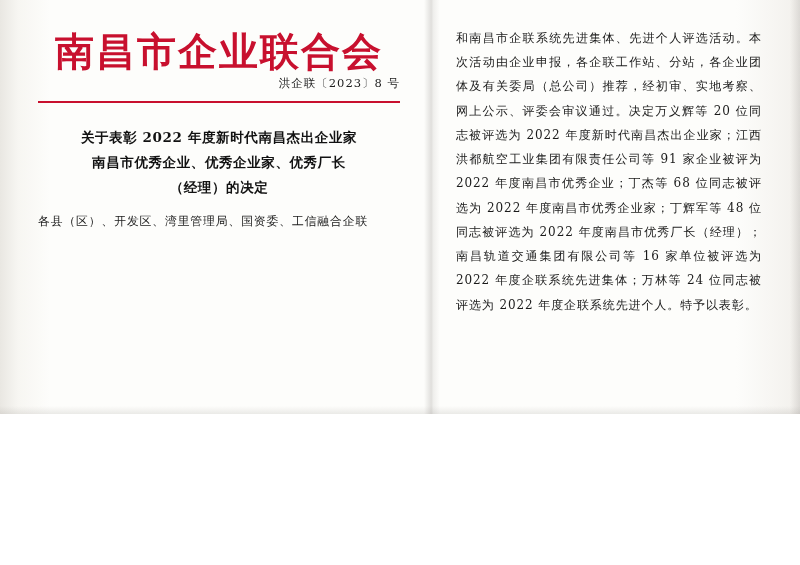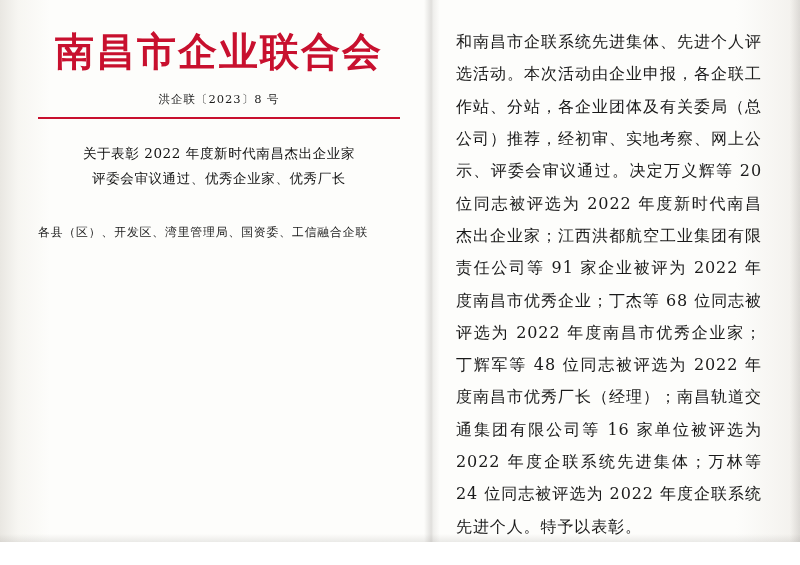--- a/index.html
+++ b/index.html
@@ -10,21 +10,21 @@
   body {
     width: 800px;
     height: 565px;
     overflow: hidden;
     font-family: "DejaVu Serif", "Liberation Serif", serif;
   }
 
   #page {
     position: relative;
     width: 800px;
-    height: 542px;
+    height: 414px;
     background: #fdfdfb;
   }
 
   
   #page::before {
     content: "";
     position: absolute;
     inset: 0;
     background:
       linear-gradient(to right, #e9e7e2 0px, #f7f6f2 18px, #fdfdfb 50px, #fdfdfb 92%, #f2f0ec 100%);
@@ -65,58 +65,57 @@
     color: #c8102e;
     font-family: "DejaVu Serif", "Liberation Serif", serif;
     font-weight: bold;
     font-size: 39px;
     line-height: 1.22;
     letter-spacing: 2px;
     white-space: nowrap;
   }
 
   .doc-number {
-    margin-top: 16px;
-    text-align: center;
+    text-align: right;
     font-size: 11.5px;
     color: #1b1b1b;
     letter-spacing: 1px;
   }
 
   .red-rule {
     margin: 10px 0 0 0;
     height: 2px;
     background: #c8102e;
   }
 
   
   .doc-title {
     margin: 22px 4px 0 4px;
     text-align: center;
-    font-weight: normal;
+    font-weight: bold;
     font-size: 13.5px;
     line-height: 1.85;
     color: #121212;
     letter-spacing: 0.6px;
   }
 
   
   .body-block {
-    margin-top: 30px;
+    margin-top: 11px;
     font-size: 11.8px;
     line-height: 2.02;
     color: #1a1a1a;
     letter-spacing: 0.9px;
     text-align: justify;
   }
   .body-block p { margin: 0; }
   .indent { text-indent: 2em; }
 
   .right-body {
-    font-size: 16px;
+    font-size: 12px;
     line-height: 2.02;
     color: #1a1a1a;
     letter-spacing: 0.9px;
     text-align: justify;
   }
   .right-body p { margin: 0; }
 
   
   .page-edge {
     position: absolute;
@@ -148,21 +147,22 @@
       <div class="masthead">
         <div class="masthead-line">南昌市企业联合会</div>
       </div>
 
       <div class="doc-number">洪企联〔2023〕8 号</div>
 
       <div class="red-rule"></div>
 
       <div class="doc-title">
         <div>关于表彰 2022 年度新时代南昌杰出企业家</div>
-        <div>评委会审议通过、优秀企业家、优秀厂长</div>
+        <div>南昌市优秀企业、优秀企业家、优秀厂长</div>
+        <div>（经理）的决定</div>
       </div>
 
       <div class="body-block">
         <p>各县（区）、开发区、湾里管理局、国资委、工信融合企联</p>
       </div>
 
     </div>
 
     <div class="leaf leaf-right">
       <div class="right-body">

